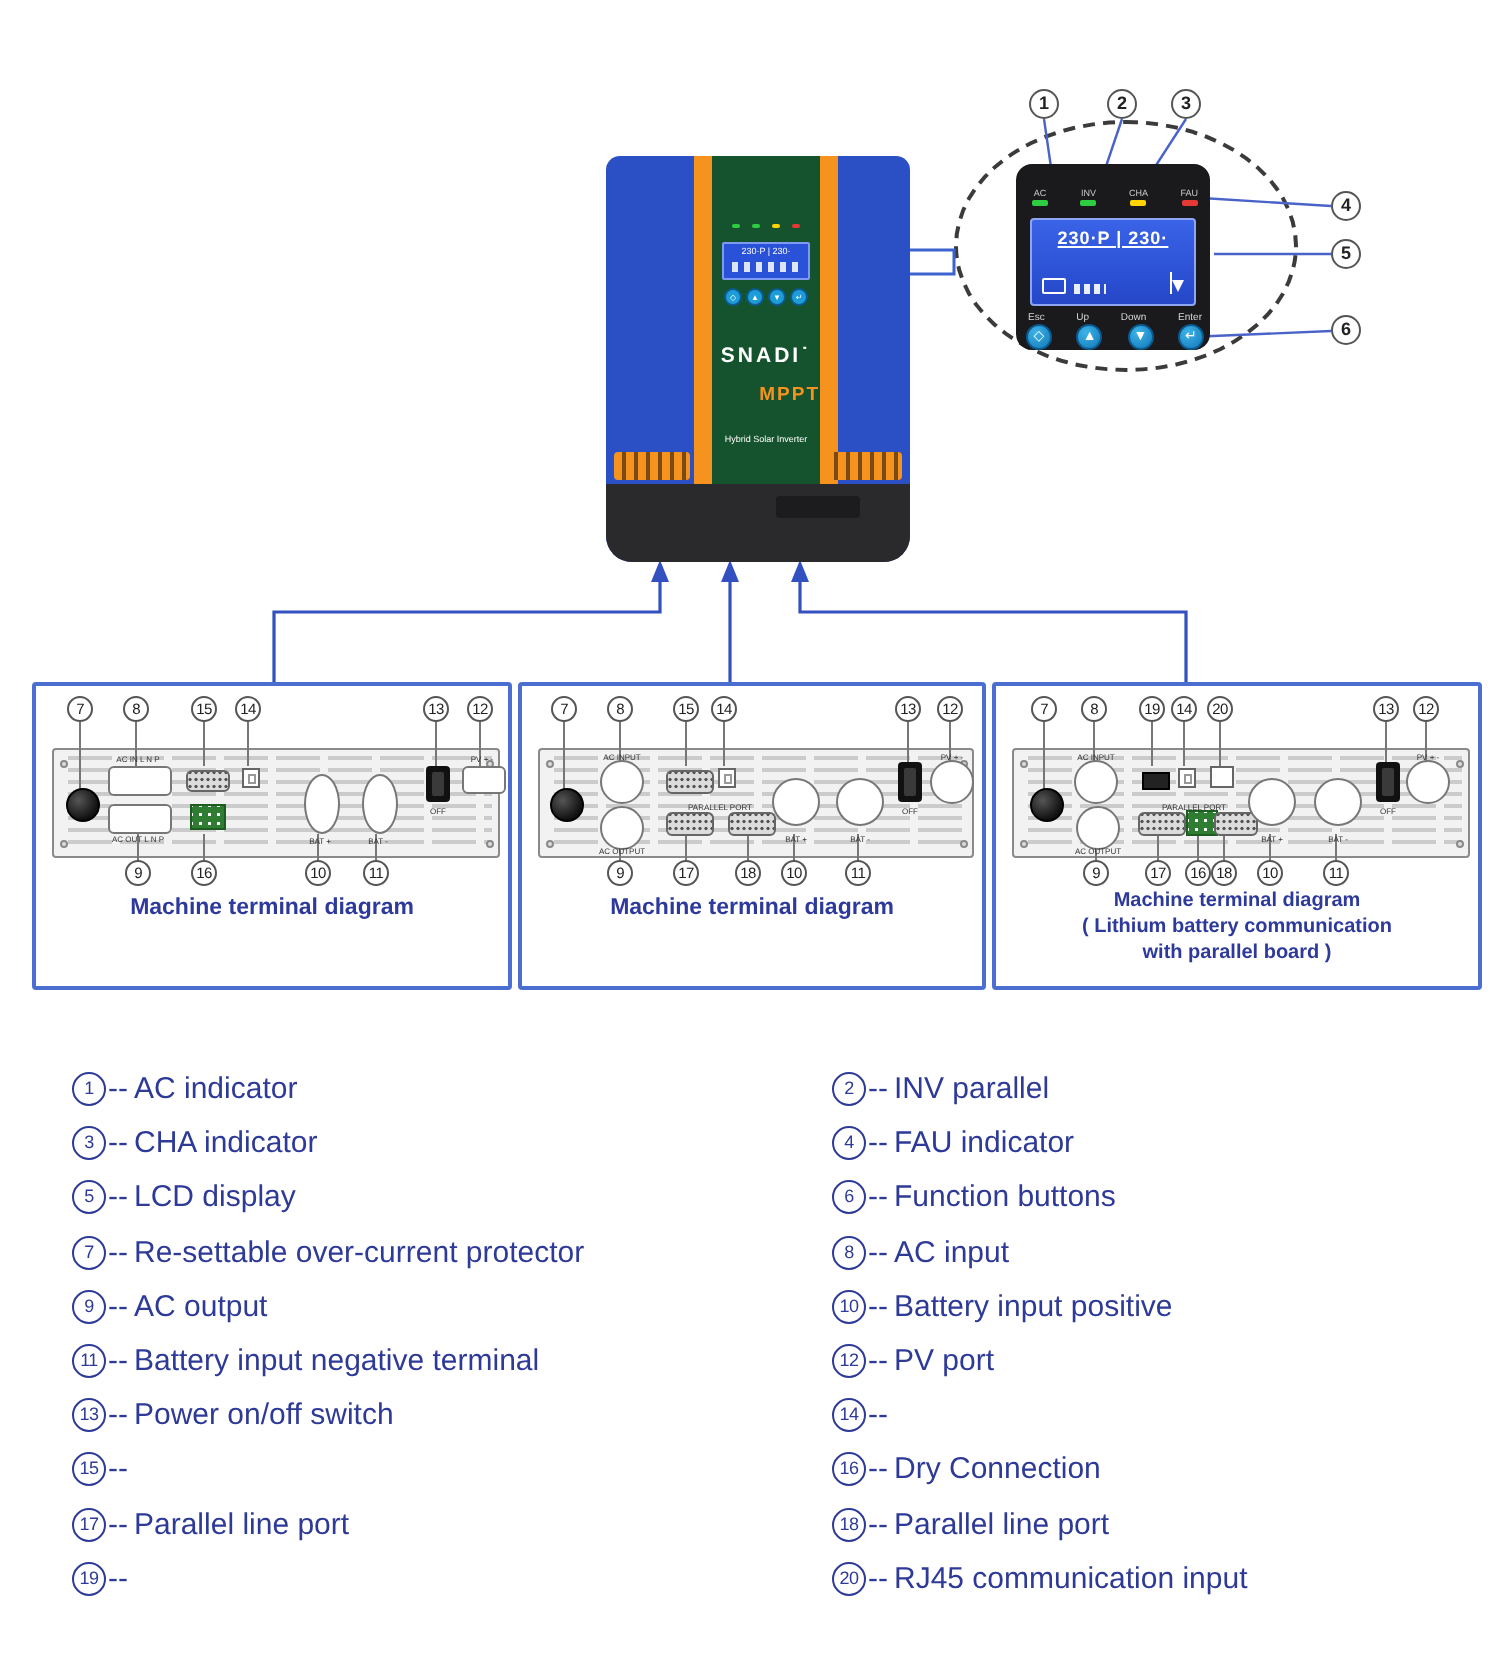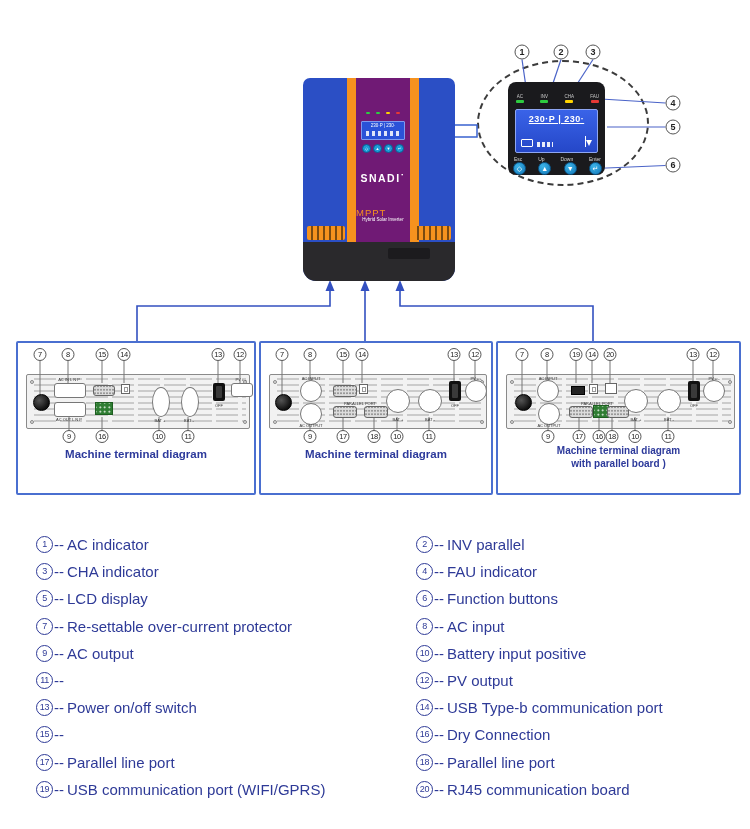--- a/index.html
+++ b/index.html
@@ -7,34 +7,34 @@
   #overlay{position:absolute;left:0;top:0;z-index:1;}
 
   
   #inverter{position:absolute;left:303px;top:78px;width:152px;height:203px;z-index:2;}
   .inv-body{position:absolute;inset:0;background:#2b4fc5;border-radius:7px 7px 13px 13px;overflow:hidden;}
   .inv-base{position:absolute;left:0;right:0;bottom:0;height:39px;background:#2a292c;}
   .inv-smudge{position:absolute;left:85px;bottom:22px;width:42px;height:11px;background:#1c1b1e;border-radius:2px;}
   .inv-stripe{position:absolute;top:0;width:9px;height:164px;background:#f6921e;}
   .inv-vent{position:absolute;top:148px;width:38px;height:14px;border-radius:2px;
     background:repeating-linear-gradient(90deg,#f6921e 0 4px,#7a4a10 4px 6px);}
-  .inv-panel{position:absolute;left:53px;top:0;width:54px;height:164px;background:#701a75;}
+  .inv-panel{position:absolute;left:53px;top:0;width:54px;height:164px;background:#14532d;}
   .ledrow-sm{position:absolute;left:0;right:0;top:34px;display:flex;justify-content:center;gap:6px;}
   .led-sm{width:4px;height:2px;border-radius:1px;}
   .lcd-sm{position:absolute;left:5px;top:43px;width:44px;height:19px;background:#2a52d8;border:1px solid #7e9af0;
     border-radius:1px;color:#fff;font-size:4.5px;text-align:center;line-height:8px;overflow:hidden;box-sizing:border-box;}
   .lcd-sm .dash{display:block;margin:1px auto 0;width:34px;height:5px;
     background:repeating-linear-gradient(90deg,rgba(255,255,255,.85) 0 3px,transparent 3px 6px);}
   .btns-sm{position:absolute;left:0;right:0;top:66px;display:flex;justify-content:center;gap:2px;}
   .btn-sm{width:9px;height:9px;border-radius:50%;background:#1e9cd8;border:1px solid #0b5a8f;box-sizing:border-box;
     color:#fff;font-size:4px;line-height:7px;text-align:center;}
   .brand-sm{position:absolute;left:0;right:0;top:94px;color:#fff;font-size:10.5px;font-weight:bold;
     letter-spacing:1.5px;text-align:center;}
-  .mode-sm{position:absolute;left:0;right:0;top:129px;color:#f6921e;font-size:9.5px;font-weight:normal;
-    letter-spacing:1px;text-align:left;}
+  .mode-sm{position:absolute;left:0;right:0;top:114px;color:#f6921e;font-size:9.5px;font-weight:bold;
+    letter-spacing:1px;text-align:right;}
   .sub-sm{position:absolute;left:0;right:0;top:139px;color:#fff;font-size:4.5px;text-align:center;}
 
   
   .ellipse{position:absolute;left:477px;top:60px;width:172px;height:126px;border:2px dashed #3b3b3b;
     border-radius:50%;box-sizing:border-box;z-index:0;}
   .dpanel{position:absolute;left:508px;top:82px;width:97px;height:93px;background:#1a1a1d;border-radius:8px;z-index:2;}
   .dled-row{position:absolute;left:8px;right:6px;top:12px;display:flex;justify-content:space-between;}
   .dled{display:flex;flex-direction:column;align-items:center;gap:1px;}
   .dled .lbl{font-size:4.5px;color:#c9c9c9;}
   .dled .dot{width:8px;height:3px;border-radius:1px;}
@@ -362,20 +362,21 @@
     <span class="co-line bot" style="left:137px;"></span>
     <span class="co-line bot" style="left:170px;"></span>
     <span class="co bot" style="left:50px;">9</span>
     <span class="co bot" style="left:81px;">17</span>
     <span class="co bot" style="left:101px;">16</span>
     <span class="co bot" style="left:114px;">18</span>
     <span class="co bot" style="left:137px;">10</span>
     <span class="co bot" style="left:170px;">11</span>
     <div class="caption small">
       <div>Machine terminal diagram</div>
+      <div>( Lithium battery communication</div>
       <div>with parallel board )</div>
     </div>
   </div>
 
   <div class="legend-col" style="left:36px;">
     <div class="lrow">
         <span class="lnum">1</span>
         <span class="lsep">--</span>
         <span class="llbl">AC indicator</span>
       </div>
@@ -395,39 +396,39 @@
         <span class="llbl">Re-settable over-current protector</span>
       </div>
     <div class="lrow">
         <span class="lnum">9</span>
         <span class="lsep">--</span>
         <span class="llbl">AC output</span>
       </div>
     <div class="lrow">
         <span class="lnum">11</span>
         <span class="lsep">--</span>
+        <span class="llbl">Battery input negative terminal</span>
       </div>
     <div class="lrow">
         <span class="lnum">13</span>
         <span class="lsep">--</span>
         <span class="llbl">Power on/off switch</span>
       </div>
     <div class="lrow">
         <span class="lnum">15</span>
         <span class="lsep">--</span>
       </div>
     <div class="lrow">
         <span class="lnum">17</span>
         <span class="lsep">--</span>
         <span class="llbl">Parallel line port</span>
       </div>
     <div class="lrow">
         <span class="lnum">19</span>
         <span class="lsep">--</span>
-        <span class="llbl">USB communication port (WIFI/GPRS)</span>
       </div>
   </div>
   <div class="legend-col" style="left:416px;">
     <div class="lrow">
         <span class="lnum">2</span>
         <span class="lsep">--</span>
         <span class="llbl">INV parallel</span>
       </div>
     <div class="lrow">
         <span class="lnum">4</span>
@@ -445,37 +446,36 @@
         <span class="llbl">AC input</span>
       </div>
     <div class="lrow">
         <span class="lnum">10</span>
         <span class="lsep">--</span>
         <span class="llbl">Battery input positive</span>
       </div>
     <div class="lrow">
         <span class="lnum">12</span>
         <span class="lsep">--</span>
-        <span class="llbl">PV output</span>
+        <span class="llbl">PV port</span>
       </div>
     <div class="lrow">
         <span class="lnum">14</span>
         <span class="lsep">--</span>
-        <span class="llbl">USB Type-b communication port</span>
       </div>
     <div class="lrow">
         <span class="lnum">16</span>
         <span class="lsep">--</span>
         <span class="llbl">Dry Connection</span>
       </div>
     <div class="lrow">
         <span class="lnum">18</span>
         <span class="lsep">--</span>
         <span class="llbl">Parallel line port</span>
       </div>
     <div class="lrow">
         <span class="lnum">20</span>
         <span class="lsep">--</span>
-        <span class="llbl">RJ45 communication board</span>
+        <span class="llbl">RJ45 communication input</span>
       </div>
   </div>
 
 </div>
 
 </body></html>

